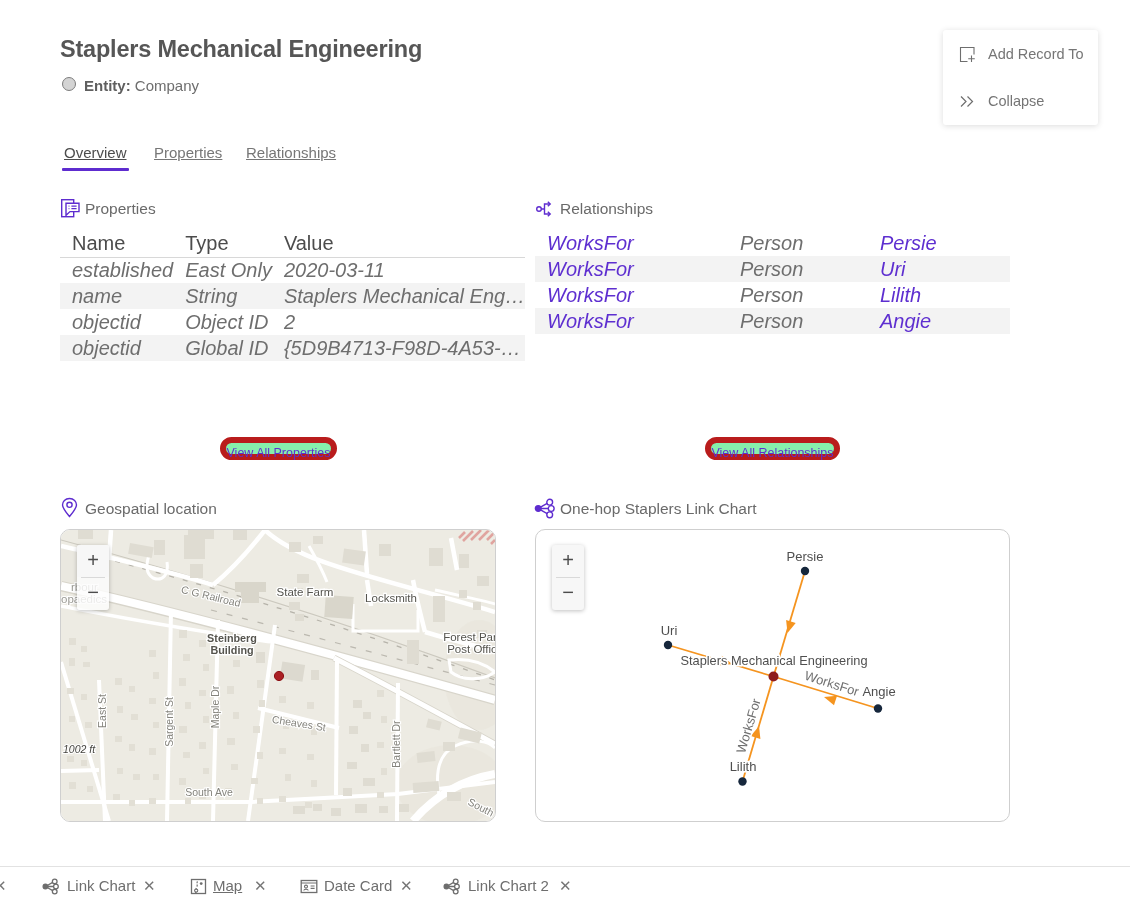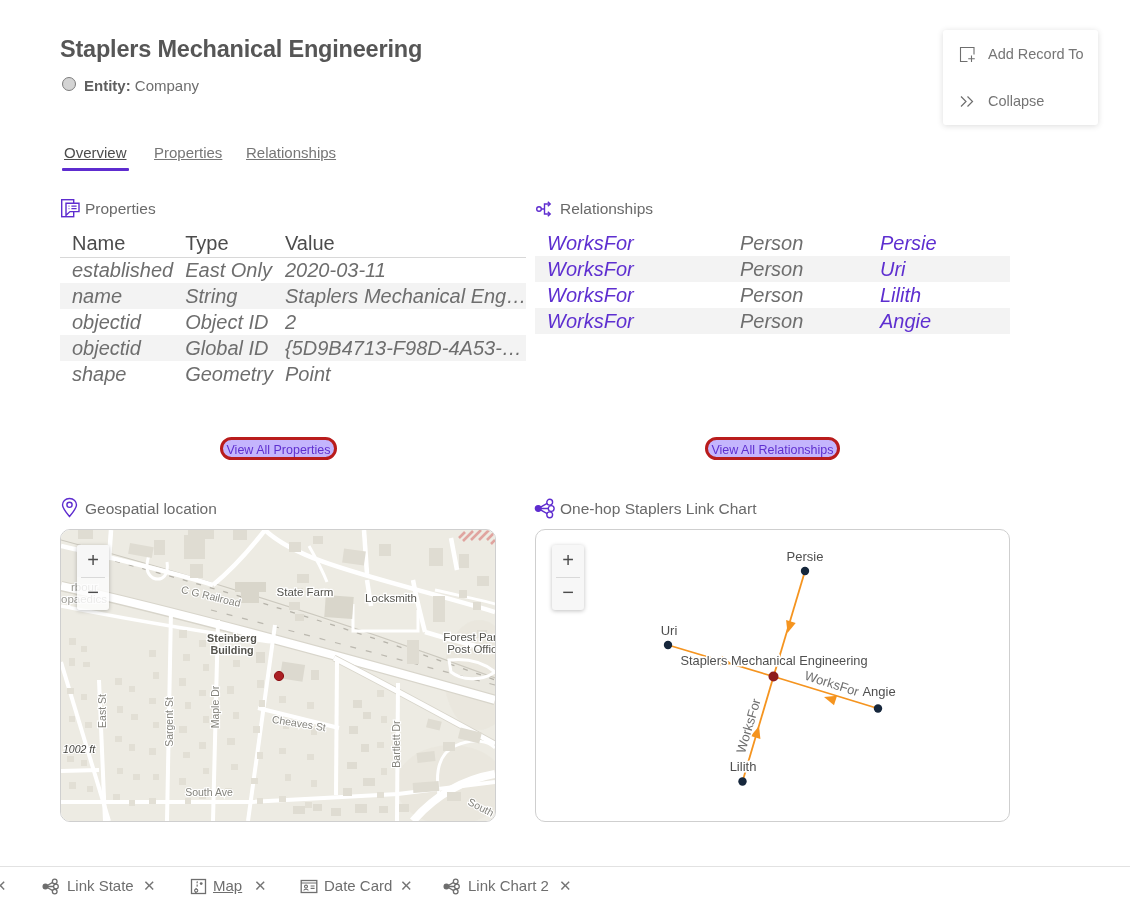--- a/index.html
+++ b/index.html
@@ -20,21 +20,21 @@
 .tab { position:absolute; top:0; white-space:nowrap;text-decoration:underline; }
 #tabu { position:absolute; left:62px; top:168px; width:67px; height:3px; background:#5e2ccf; border-radius:1px; }
 
 .sechead { position:absolute; font-size:15.5px; color:#6a6a6a; }
 
 table.props { position:absolute; border-collapse:collapse; font-size:20px; color:#6e6e6e; }
 table.props th { font-weight:normal; color:#4c4c4c; text-align:left; height:27px; border-bottom:1px solid #d8d8d8; padding:0 0 0 12px; }
 table.props td { height:26px; padding:0 0 0 12px; white-space:nowrap;font-style:italic; }
 tr.alt td { background:#f3f3f3; }
 a.plink { color:#5e2fd0; text-decoration:none; }
-.viewbtn { position:absolute; height:23px; border:3px solid #b91c1c; border-radius:12px; color:#5e2fd0; font-size:12.5px; line-height:21px; text-align:center; background:#c4b5fd; }
+.viewbtn { position:absolute; height:23px; border:6px solid #b91c1c; border-radius:12px; color:#5e2fd0; font-size:12.5px; line-height:21px; text-align:center; background:#86efac; }
 
 .panel { position:absolute; top:529px; height:293px; border:1px solid #cfcfcf; border-radius:10px; overflow:hidden; background:#fff; }
 
 .zoomctl { position:absolute; width:32px; height:65px; background:#f7f7f7; border-radius:3px; box-shadow:0 1px 4px rgba(0,0,0,0.25); z-index:5; }
 .zoomctl .zb { position:absolute; left:0; width:32px; height:32px; font-size:20px; color:#4c4c4c; text-align:center; line-height:31px; }
 .zoomctl .zdiv { position:absolute; left:4px; top:32px; width:24px; height:1px; background:#d9d9d9; }
 
 #bottombar { position:absolute; left:0; top:866px; width:1130px; height:37px; background:#fff; border-top:1px solid #e2e2e2; color:#6e6e6e; font-size:15px; }
 .btxt { position:absolute; top:10px; white-space:nowrap; }
 .bx { position:absolute; top:10px; font-size:15px; color:#767676; }
@@ -111,25 +111,20 @@
         </tr>
     <tr>
           <td>objectid</td>
           <td>Object ID</td>
           <td>2</td>
         </tr>
     <tr class="alt">
           <td>objectid</td>
           <td>Global ID</td>
           <td>{5D9B4713-F98D-4A53-…</td>
-        </tr>
-    <tr>
-          <td>shape</td>
-          <td>Geometry</td>
-          <td>Point</td>
         </tr>
   </tbody>
     </table>
 
   <table class="props" style="left:535px; top:230px; width:475px;">
     <colgroup>
         <col style="width:193px">
         <col style="width:140px">
         <col>
       </colgroup>
@@ -448,21 +443,21 @@
       <path d="M10.6 8 H14.6 M10.6 10.4 H14.6" stroke-width="1.1"></path>
     </svg>
     <svg class="abs" style="left:443px; top:11px;" width="17" height="17" viewBox="0 0 21 21" fill="none" stroke="#6e6e6e" stroke-width="1.6">
       <circle cx="4.2" cy="10.5" r="2.8" fill="#6e6e6e"></circle>
       <circle cx="15.7" cy="4.2" r="2.9"></circle>
       <circle cx="17.2" cy="10.5" r="2.9"></circle>
       <circle cx="15.7" cy="16.8" r="2.9"></circle>
       <path d="M6.5 9.2 L13.2 5.4 M7 10.5 L14.2 10.5 M6.5 11.8 L13.2 15.6"></path>
     </svg>
     <span class="bx" style="left:-6px;">✕</span>
-    <span class="btxt" style="left:67px;">Link State</span>
+    <span class="btxt" style="left:67px;">Link Chart</span>
     <span class="bx" style="left:143px;">✕</span>
     <span class="btxt" style="left:213px;text-decoration:underline;">Map</span>
     <span class="bx" style="left:254px;">✕</span>
     <span class="btxt" style="left:324px;">Date Card</span>
     <span class="bx" style="left:400px;">✕</span>
     <span class="btxt" style="left:468px;">Link Chart 2</span>
     <span class="bx" style="left:559px;">✕</span>
   </div>
 </div>
 

